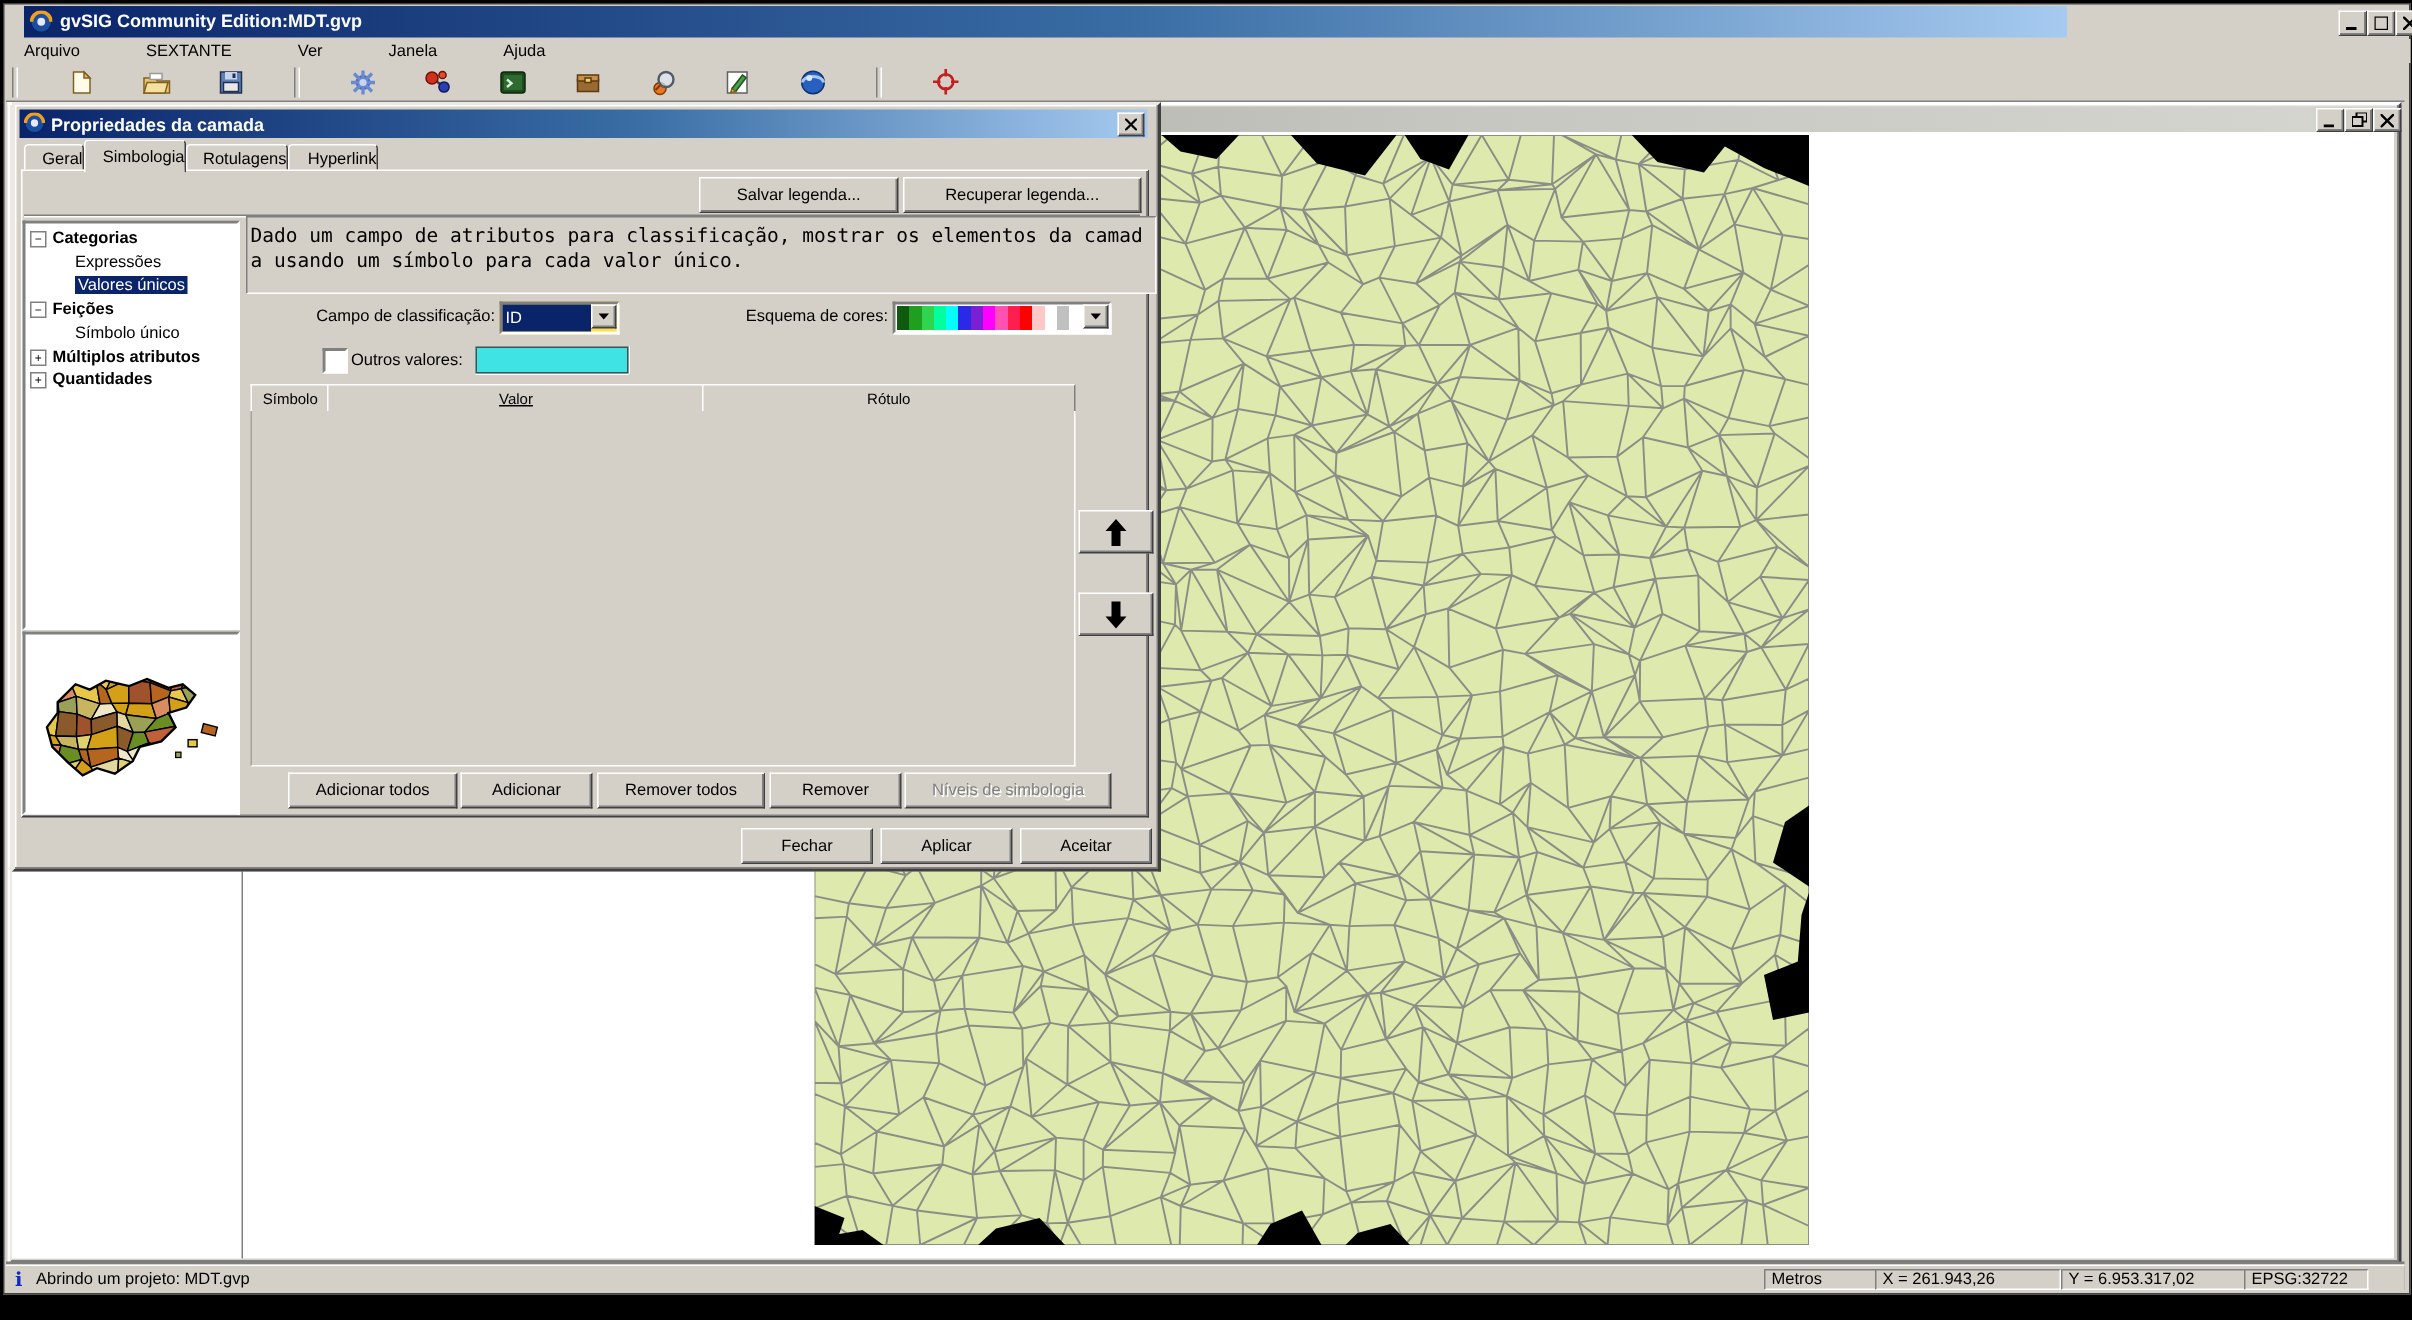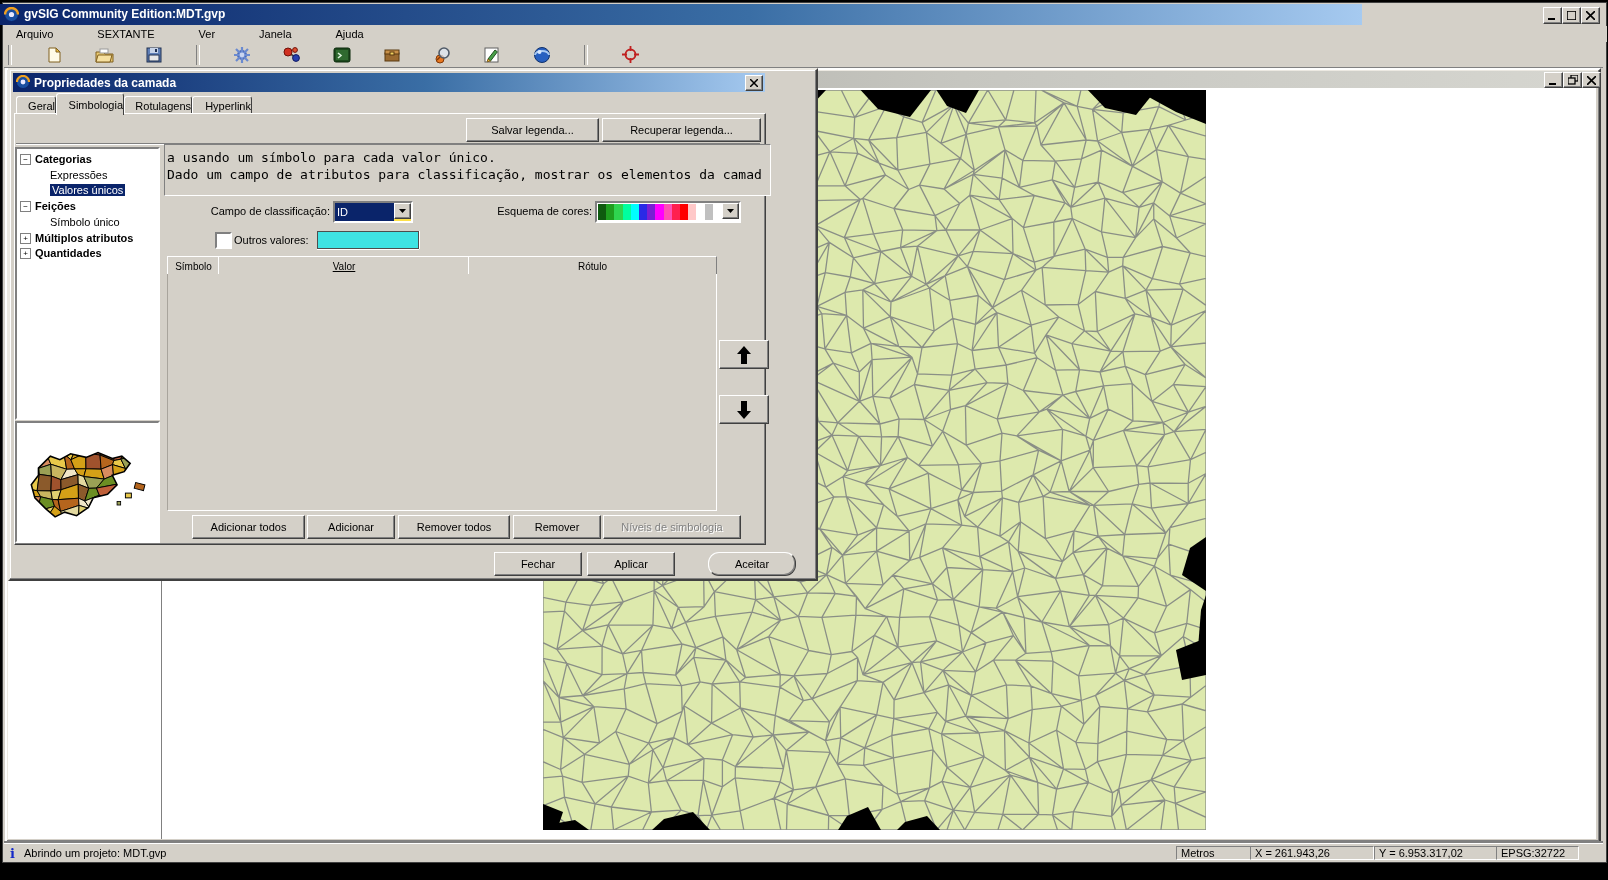--- a/index.html
+++ b/index.html
@@ -35,21 +35,21 @@
   .mono{font-family:"DejaVu Sans Mono",monospace;}
   svg{display:block;}
 </style>
 </head>
 <body>
 
 <div id="screen">
 
   <div class="abs chrome" style="left:2px;top:2px;width:1603px;height:859px;border:1px solid #404040;"></div>
 
-  <div class="abs titlebar-grad" style="left:0;top:4px;width:1362px;height:21px;display:flex;align-items:center;">
+  <div class="abs titlebar-grad" style="left:16px;top:4px;width:1362px;height:21px;display:flex;align-items:center;">
     <span class="abs" style="left:4px;top:3px;">
       <svg width="15" height="15" viewBox="0 0 15 15">
           <circle cx="7.5" cy="7.5" r="7" fill="#1a4fa0" stroke="#0a246a"></circle>
           <path d="M1 7.5 A6.5 6.5 0 0 1 14 7.5" fill="none" stroke="#f0a020" stroke-width="2.4"></path>
           <circle cx="7.5" cy="7.5" r="2.6" fill="#e8e8ff"></circle>
         </svg>
     </span>
     <span class="abs" style="left:24px;top:3px;color:#fff;font-weight:bold;font-size:12px;">gvSIG Community Edition:MDT.gvp</span>
     <div class="abs wbtn" style="left:1543px;top:3px;width:17px;height:15px;">
       <svg width="9" height="9">
@@ -193,21 +193,21 @@
       <path d="M295,740 L338,740 L325,717 L304,726 Z" fill="#000000"></path>
       <path d="M354,740 L397,740 L384,726 L362,732 Z" fill="#000000"></path>
       <path d="M663,447 L663,501 L639,485 L647,458 Z" fill="#000000"></path>
       <path d="M663,505 L663,581 L655,558 L658,520 Z" fill="#000000"></path>
       <path d="M0,0 L26,0 L18,16 L0,20 Z" fill="#000000"></path>
       <path d="M593,0 L663,0 L663,34 L633,22 Z" fill="#000000"></path>
       <path d="M633,560 L663,548 L663,585 L639,590 Z" fill="#000000"></path>
       <path d="M0,714 L20,722 L14,740 L0,740 Z" fill="#000000"></path>
     </svg>
 
-  <div class="abs chrome" style="left:8px;top:68px;width:762px;height:509px;border:2px solid;border-color:#ece9e2 #404040 #404040 #ece9e2;box-shadow:inset -1px -1px 0 #808080,inset 1px 1px 0 #fff;padding-left:44px;">
+  <div class="abs chrome" style="left:8px;top:68px;width:762px;height:509px;border:2px solid;border-color:#ece9e2 #404040 #404040 #ece9e2;box-shadow:inset -1px -1px 0 #808080,inset 1px 1px 0 #fff;">
 
     <div class="abs titlebar-grad" style="left:3px;top:3px;width:752px;height:19px;display:flex;align-items:center;">
       <span class="abs" style="left:3px;top:2px;">
         <svg width="14" height="14" viewBox="0 0 15 15">
             <circle cx="7.5" cy="7.5" r="7" fill="#1a4fa0" stroke="#0a246a"></circle>
             <path d="M1 7.5 A6.5 6.5 0 0 1 14 7.5" fill="none" stroke="#f0a020" stroke-width="2.4"></path>
             <circle cx="7.5" cy="7.5" r="2.6" fill="#e8e8ff"></circle>
           </svg>
       </span>
       <span style="margin-left:21px;color:#fff;font-weight:bold;font-size:12px;">Propriedades da camada</span>
@@ -343,22 +343,22 @@
             <path d="M92.7,63.1L101.8,63.4L103.1,69.4L92.0,71.0Z" fill="#c8b560" stroke="#000" stroke-width="0.8"></path>
           </g>
     <path d="M18,30 L28,20 L36,23 L45,18 L58,21 L68,17 L80,22 L88,20 L95,26 L90,33 L80,36 L84,44 L76,52 L64,55 L60,63 L50,70 L40,67 L32,71 L24,64 L15,55 L12,44 L18,36 Z" fill="none" stroke="#000" stroke-width="1.3"></path>
     <rect x="99" y="43" width="8" height="5" fill="#b5651d" stroke="#000" stroke-width="0.8" transform="rotate(14 103 45)"></rect>
     <rect x="91" y="51" width="5" height="4" fill="#e8c84a" stroke="#000" stroke-width="0.8"></rect>
     <rect x="84" y="58" width="3" height="3" fill="#9aa055" stroke="#000" stroke-width="0.7"></rect>
         </svg>
     </div>
 
     <div class="abs in1 chrome mono" style="left:154px;top:74px;width:601px;height:46px;z-index:4;padding:4px 2px 0 2px;font-size:13px;line-height:17px;white-space:nowrap;overflow:hidden;">
+      <div>Dado um campo de atributos para classificação, mostrar os elementos da camad</div>
       <div>a usando um símbolo para cada valor único.</div>
-      <div>Dado um campo de atributos para classificação, mostrar os elementos da camad</div>
     </div>
 
     <span class="abs" style="left:160px;top:135px;width:160px;text-align:right;z-index:4;">Campo de classificação:</span>
     <div class="abs in2" style="left:323px;top:131px;width:76px;height:18px;background:#fde047;z-index:4;display:flex;">
       <div style="flex:1;background:#0a246a;color:#fff;display:flex;align-items:center;padding-left:2px;">
         <span>ID</span>
       </div>
       <div class="wbtn" style="width:15px;height:14px;">
         <svg width="8" height="6">
             <polygon points="0,1 7,1 3.5,5" fill="#000"></polygon>
@@ -417,21 +417,21 @@
     <div class="abs btn disabled" style="left:593px;top:445px;width:136px;height:22px;z-index:4;">
       <span>Níveis de simbologia</span>
     </div>
 
     <div class="abs btn" style="left:484px;top:482px;width:86px;height:22px;">
       <span>Fechar</span>
     </div>
     <div class="abs btn" style="left:577px;top:482px;width:86px;height:22px;">
       <span>Aplicar</span>
     </div>
-    <div class="abs btn" style="left:698px;top:482px;width:86px;height:22px;border-radius:11px;">
+    <div class="abs btn" style="left:670px;top:482px;width:86px;height:22px;">
       <span>Aceitar</span>
     </div>
   </div>
 
   <div class="abs chrome" style="left:4px;top:843px;width:1599px;height:18px;border-top:1px solid #fff;box-shadow:0 -2px 0 #808080;">
     <span class="abs" style="left:6px;top:2px;color:#1428c8;font:bold 13px 'DejaVu Serif',serif;">i</span>
     <span class="abs" style="left:20px;top:3px;">Abrindo um projeto: MDT.gvp</span>
     <div class="abs scell" style="left:1172px;top:2px;width:65px;height:12px;">
       <span>Metros</span>
     </div>

